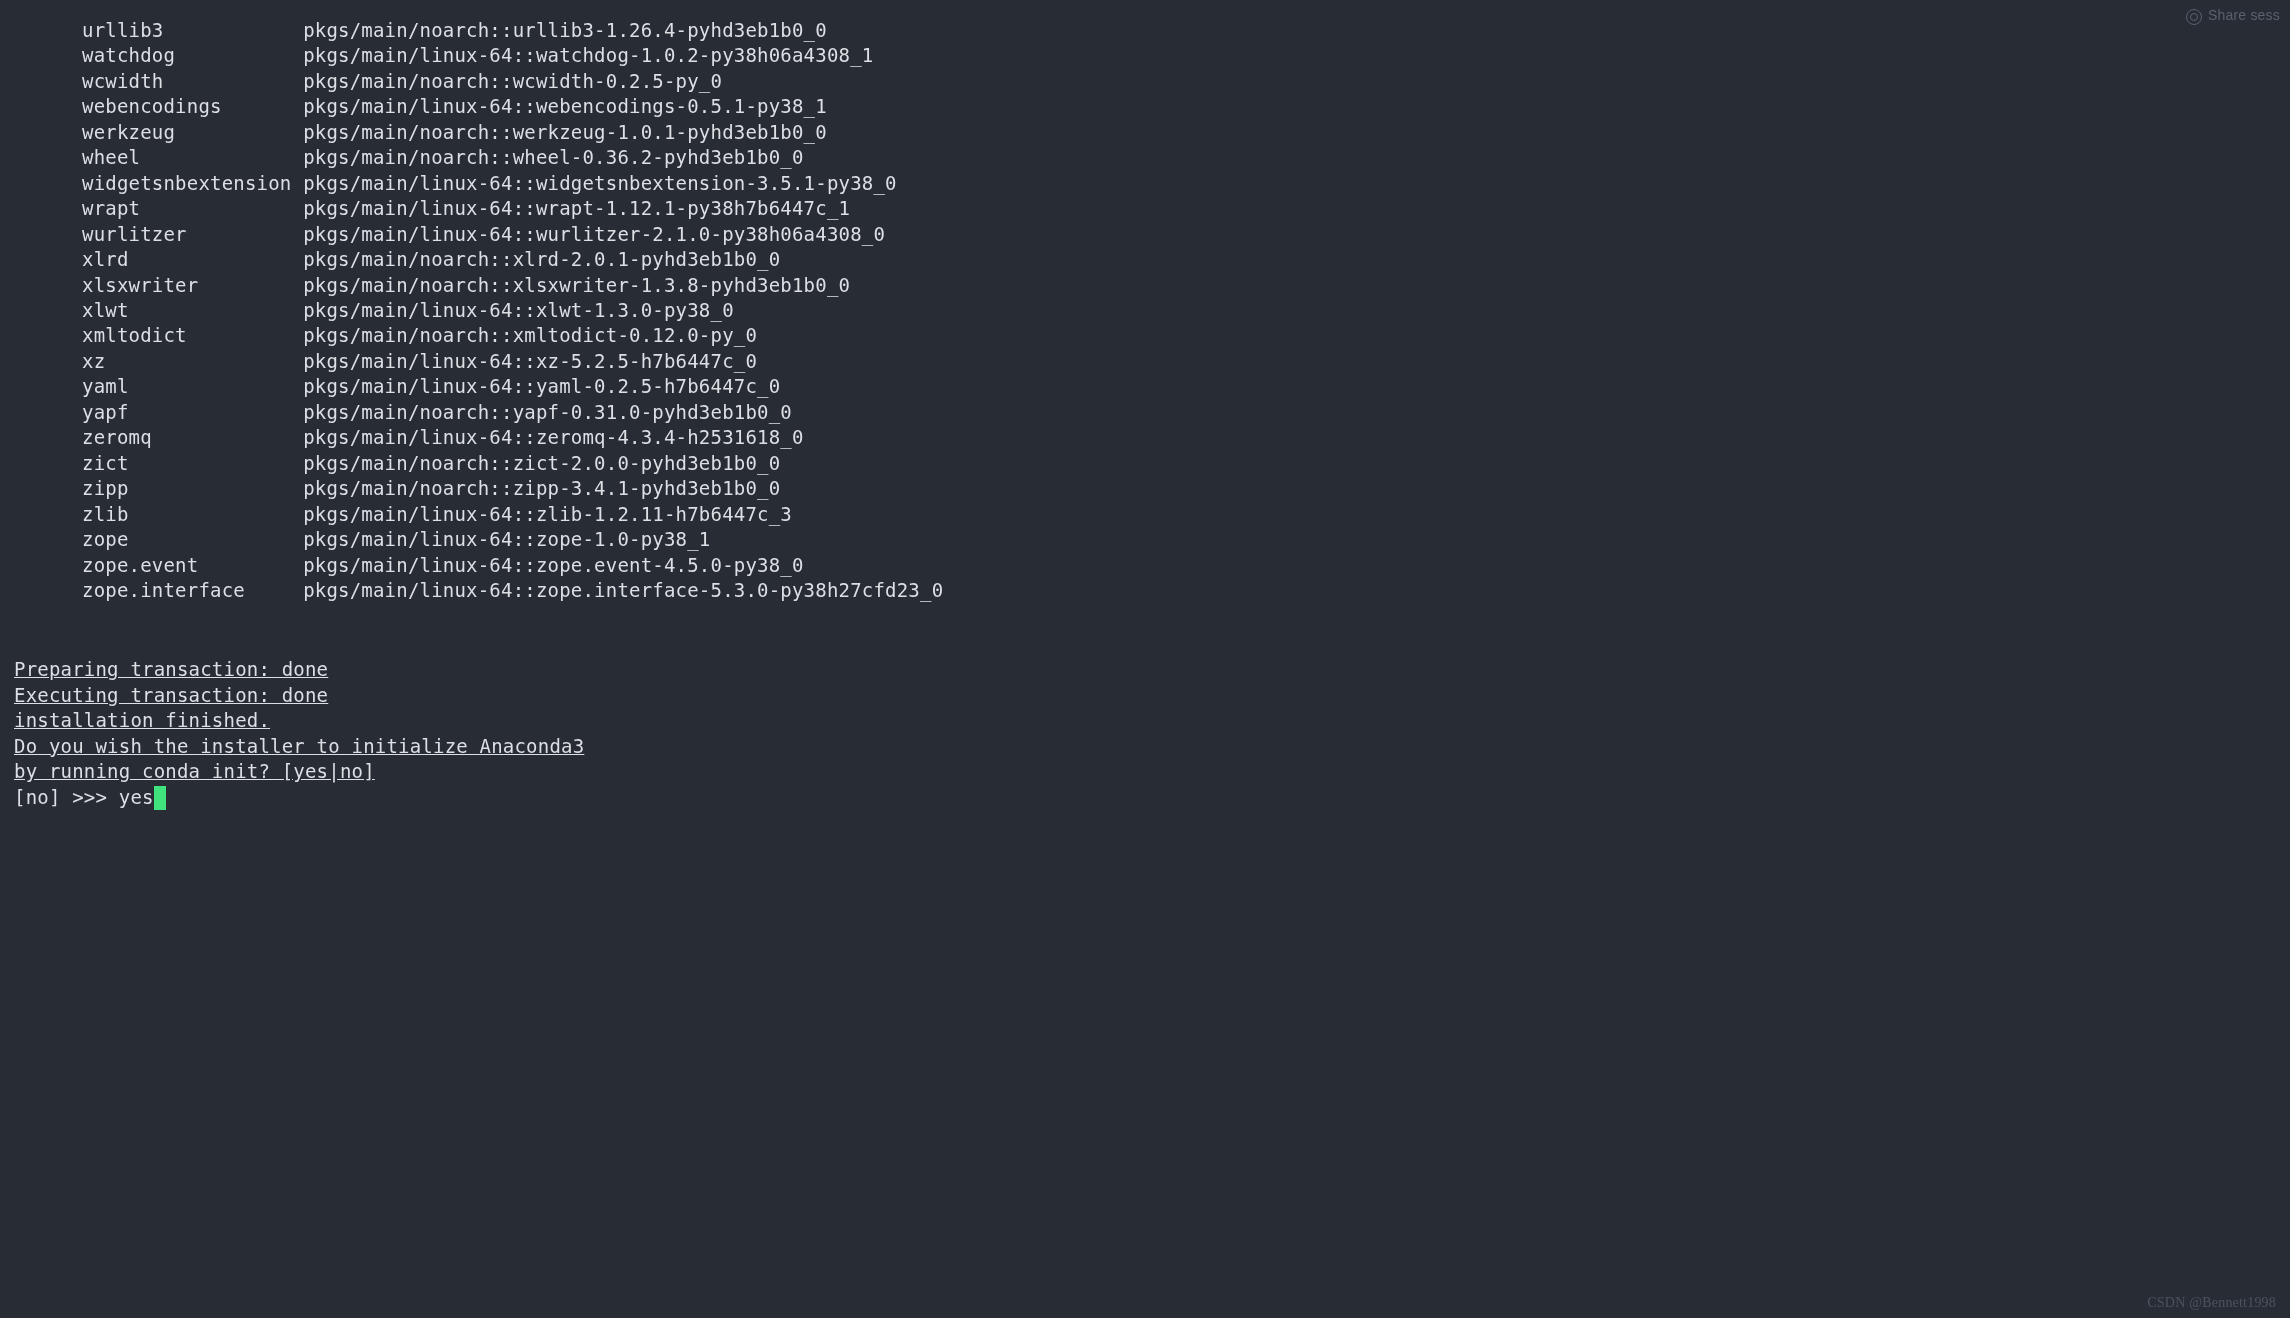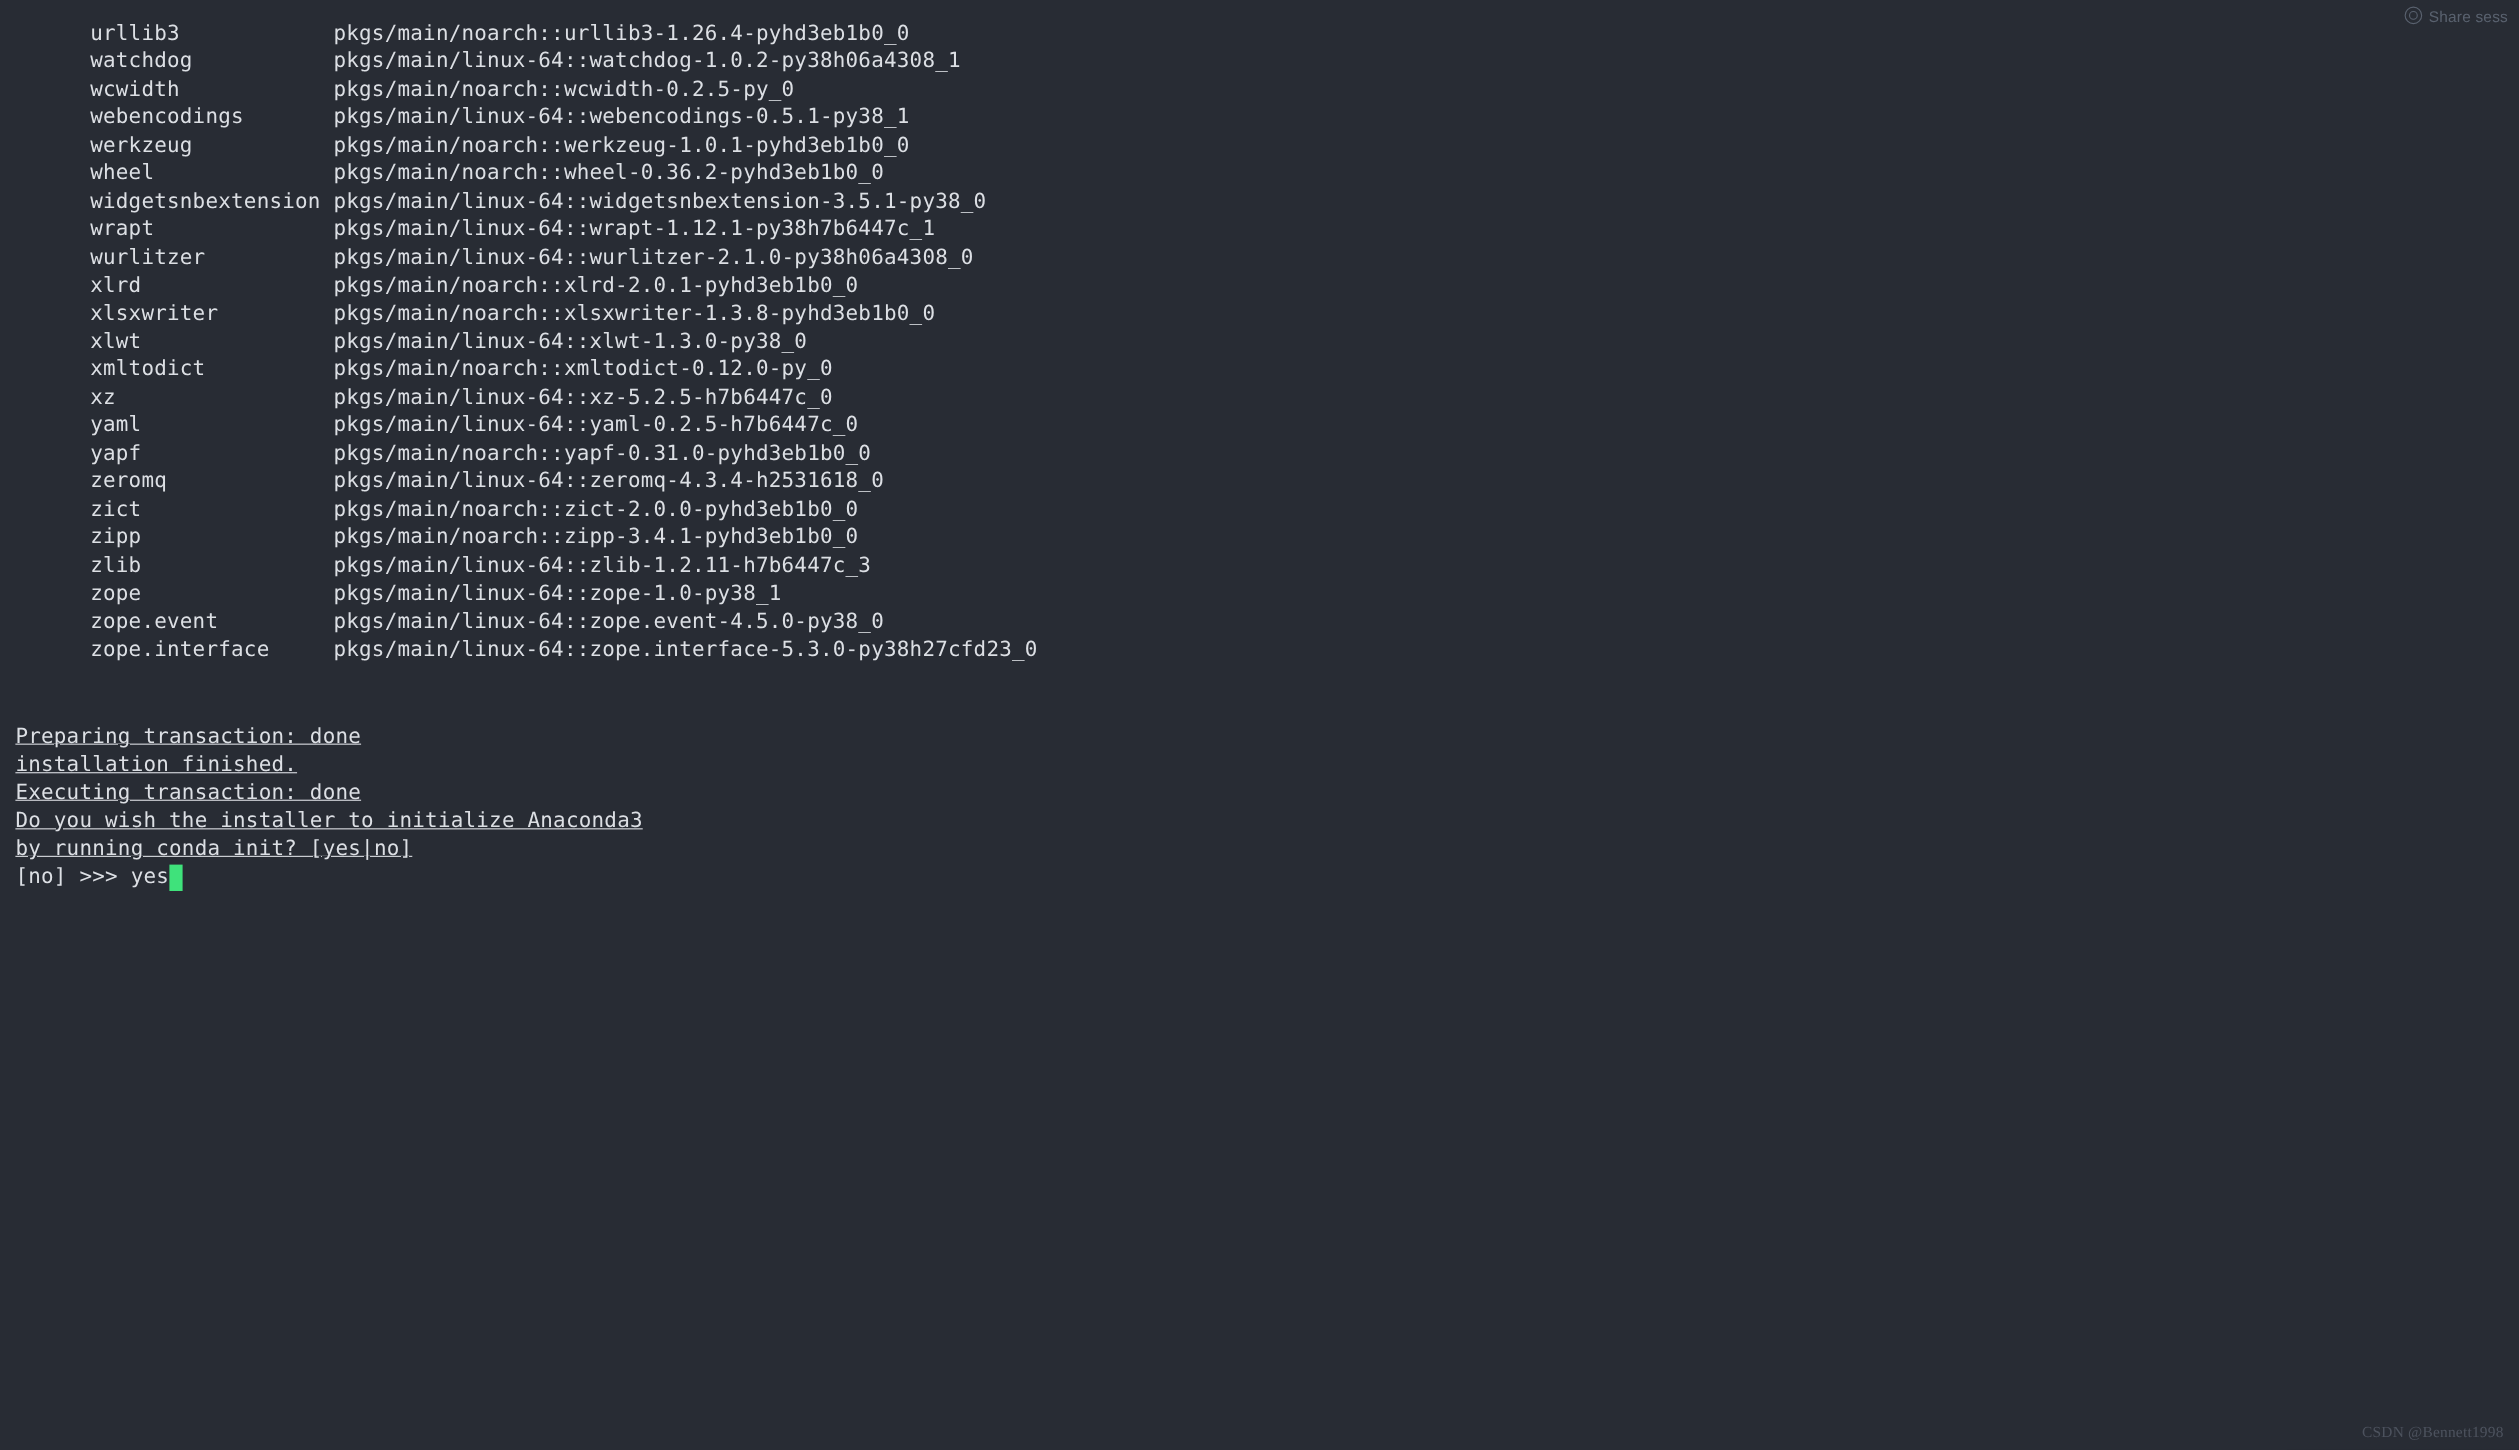--- a/index.html
+++ b/index.html
@@ -43,21 +43,21 @@
       height: 24px;
       background-color: #3fe27b;
       vertical-align: text-bottom;
       margin-bottom: -2px;
     }
     .share-button {
       position: absolute;
       top: 6px;
       right: 10px;
       display: flex;
-      align-items: flex-start;
+      align-items: flex-end;
       gap: 6px;
       color: #7a8596;
       font-size: 14px;
       font-family: -apple-system, sans-serif;
       cursor: pointer;
       opacity: 0.6;
     }
     .share-icon {
       width: 16px;
       height: 16px;
@@ -114,20 +114,20 @@
     <div class="package-row">zict               pkgs/main/noarch::zict-2.0.0-pyhd3eb1b0_0</div>
     <div class="package-row">zipp               pkgs/main/noarch::zipp-3.4.1-pyhd3eb1b0_0</div>
     <div class="package-row">zlib               pkgs/main/linux-64::zlib-1.2.11-h7b6447c_3</div>
     <div class="package-row">zope               pkgs/main/linux-64::zope-1.0-py38_1</div>
     <div class="package-row">zope.event         pkgs/main/linux-64::zope.event-4.5.0-py38_0</div>
     <div class="package-row">zope.interface     pkgs/main/linux-64::zope.interface-5.3.0-py38h27cfd23_0</div>
   </div>
 
 <div class="status-block">
   <div class="status-line">Preparing transaction: done</div>
+  <div class="status-line">Executing transaction: done</div>
   <div class="status-line">installation finished.</div>
-  <div class="status-line">Executing transaction: done</div>
   <div class="status-line">Do you wish the installer to initialize Anaconda3</div>
   <div class="status-line">by running conda init? [yes|no]</div>
   <div class="prompt-line"><span>[no] &gt;&gt;&gt; </span><span>yes</span><span class="cursor"></span></div>
 </div>
 
 <div class="watermark">CSDN @Bennett1998</div>
 
 </body></html>

